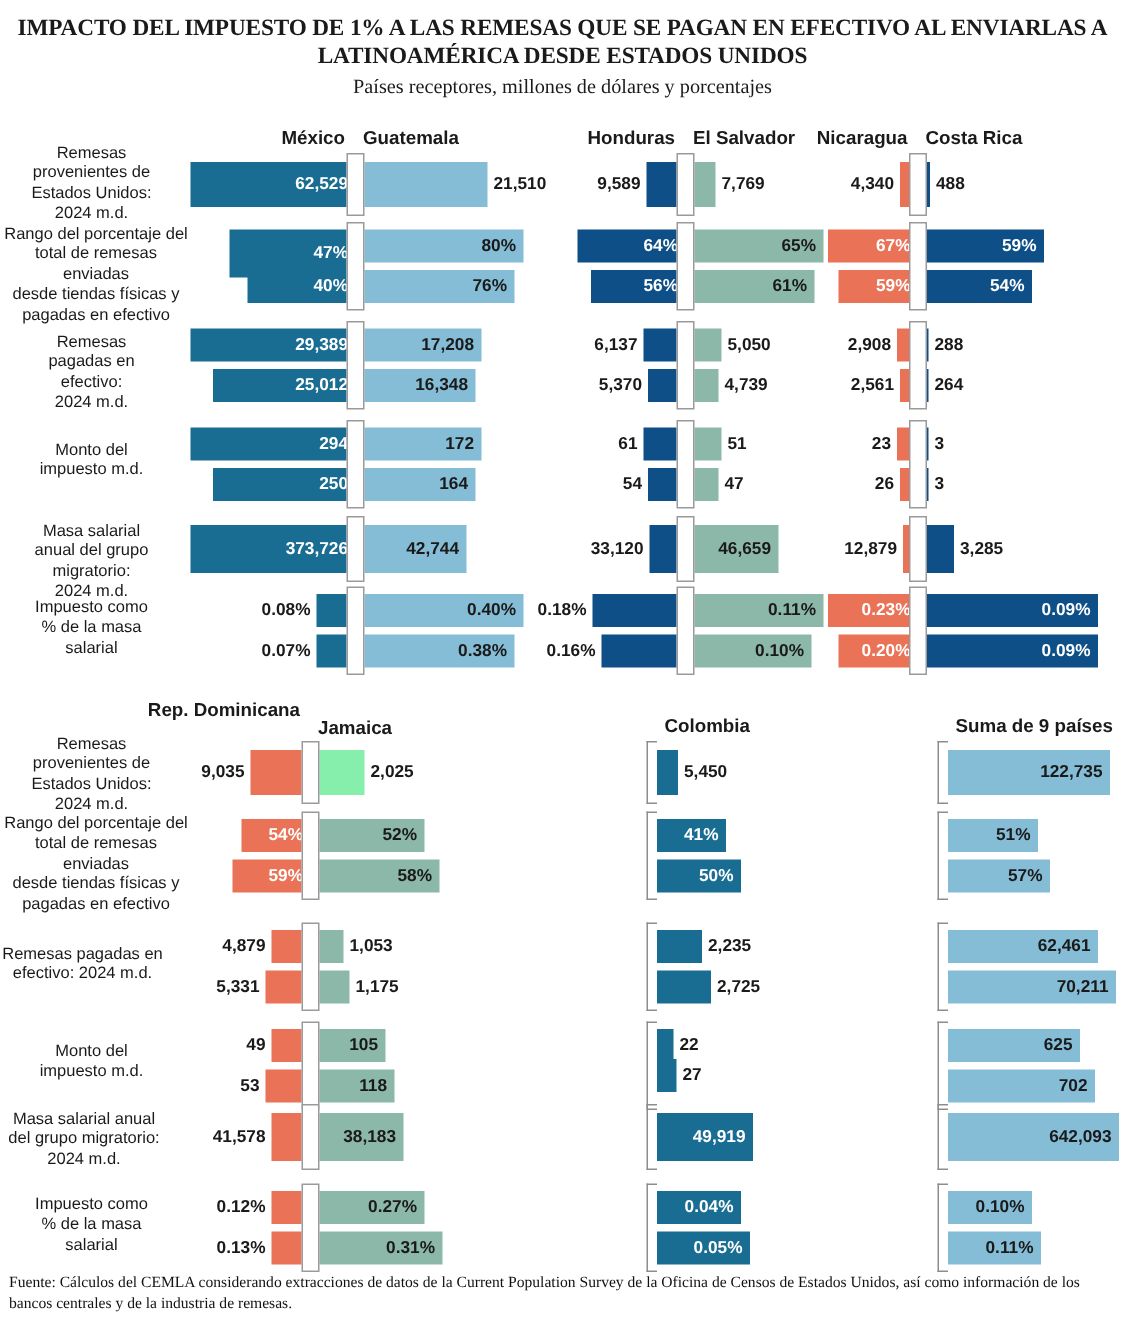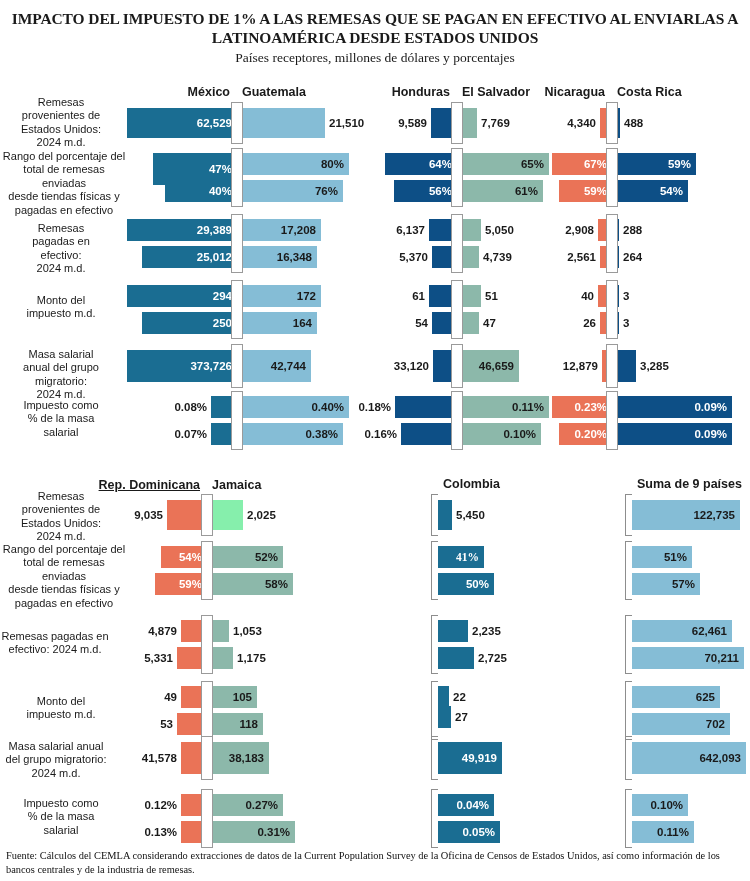--- a/index.html
+++ b/index.html
@@ -235,21 +235,21 @@
     <span class="v out-right">51</span>
   </div>
 <div class="bar L" style="top: 312px; height: 22px; background: rgb(13, 79, 134); left: 432px; width: 25px;">
     <span class="v out-left">54</span>
   </div>
 <div class="bar R" style="top: 312px; height: 22px; background: rgb(140, 184, 170); left: 457px; width: 22px;">
     <span class="v out-right">47</span>
   </div>
 <div class="divider" style="left: 451px; top: 280px; width: 12px; height: 59px;"></div>
 <div class="bar L" style="top: 285px; height: 22px; background: rgb(234, 115, 87); left: 598px; width: 14px;">
-    <span class="v out-left">40</span>
+    <span class="v out-left">23</span>
   </div>
 <div class="bar R" style="top: 285px; height: 22px; background: rgb(13, 79, 134); left: 612px; width: 7px;">
     <span class="v out-right">3</span>
   </div>
 <div class="bar L" style="top: 312px; height: 22px; background: rgb(234, 115, 87); left: 600px; width: 12px;">
     <span class="v out-left">26</span>
   </div>
 <div class="bar R" style="top: 312px; height: 22px; background: rgb(13, 79, 134); left: 612px; width: 7px;">
     <span class="v out-right">3</span>
   </div>
@@ -314,21 +314,21 @@
 <div class="bar R" style="top: 396px; height: 22px; background: rgb(13, 79, 134); left: 612px; width: 120px;">
     <span class="v inw">0.09%</span>
   </div>
 <div class="bar L" style="top: 423px; height: 22px; background: rgb(234, 115, 87); left: 559px; width: 53px;">
     <span class="v inw">0.20%</span>
   </div>
 <div class="bar R" style="top: 423px; height: 22px; background: rgb(13, 79, 134); left: 612px; width: 120px;">
     <span class="v inw">0.09%</span>
   </div>
 <div class="divider" style="left: 606px; top: 391px; width: 12px; height: 59px;"></div>
-<div class="grp-head left" style="top: 478px; right: 550px; text-decoration: underline;">Rep. Dominicana</div>
+<div class="grp-head left" style="top: 466px; right: 550px;">Rep. Dominicana</div>
 <div class="grp-head right" style="top: 478px; left: 212px;">Jamaica</div>
 <div class="grp-head right" style="top: 477px; left: 443px;">Colombia</div>
 <div class="grp-head right" style="top: 477px; left: 637px;">Suma de 9 países</div>
 <div class="rowlab center" style="right: 630px; top: 490px; width: 118px;">Remesas
 provenientes de
 Estados Unidos:
 2024 m.d.</div>
 <div class="bar L" style="top: 500px; height: 30px; background: rgb(234, 115, 87); left: 167px; width: 40px;">
     <span class="v out-left">9,035</span>
   </div>
@@ -354,21 +354,21 @@
 <div class="bar R" style="top: 546px; height: 22px; background: rgb(140, 184, 170); left: 207px; width: 76px;">
     <span class="v ind">52%</span>
   </div>
 <div class="bar L" style="top: 573px; height: 22px; background: rgb(234, 115, 87); left: 155px; width: 52px;">
     <span class="v inw">59%</span>
   </div>
 <div class="bar R" style="top: 573px; height: 22px; background: rgb(140, 184, 170); left: 207px; width: 86px;">
     <span class="v ind">58%</span>
   </div>
 <div class="divider" style="left: 201px; top: 541px; width: 12px; height: 59px;"></div>
-<div class="bar R" style="top: 546px; height: 22px; background: rgb(26, 109, 146); left: 438px; width: 46px; font-family: Liberation Serif, serif;">
+<div class="bar R" style="top: 546px; height: 22px; background: rgb(26, 109, 146); left: 438px; width: 46px;">
     <span class="v inw">41%</span>
   </div>
 <div class="bar R" style="top: 573px; height: 22px; background: rgb(26, 109, 146); left: 438px; width: 56px;">
     <span class="v inw">50%</span>
   </div>
 <div class="bracket" style="left: 431px; top: 541px; width: 7px; height: 59px;"></div>
 <div class="bar R" style="top: 546px; height: 22px; background: rgb(133, 189, 214); left: 632px; width: 60px;">
     <span class="v ind">51%</span>
   </div>
 <div class="bar R" style="top: 573px; height: 22px; background: rgb(133, 189, 214); left: 632px; width: 68px;">

